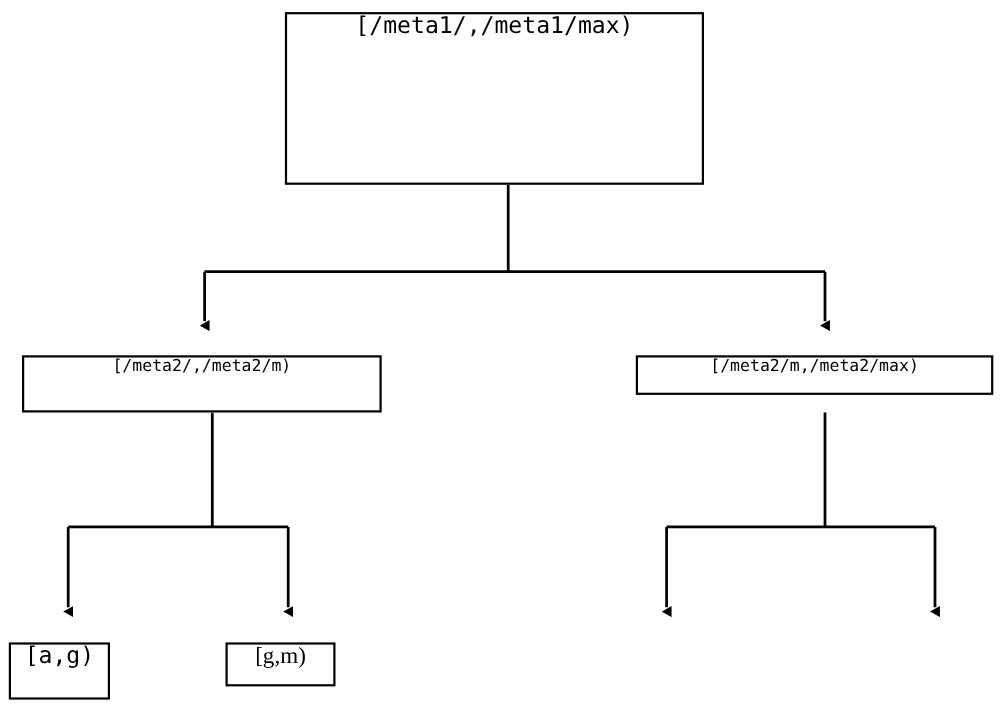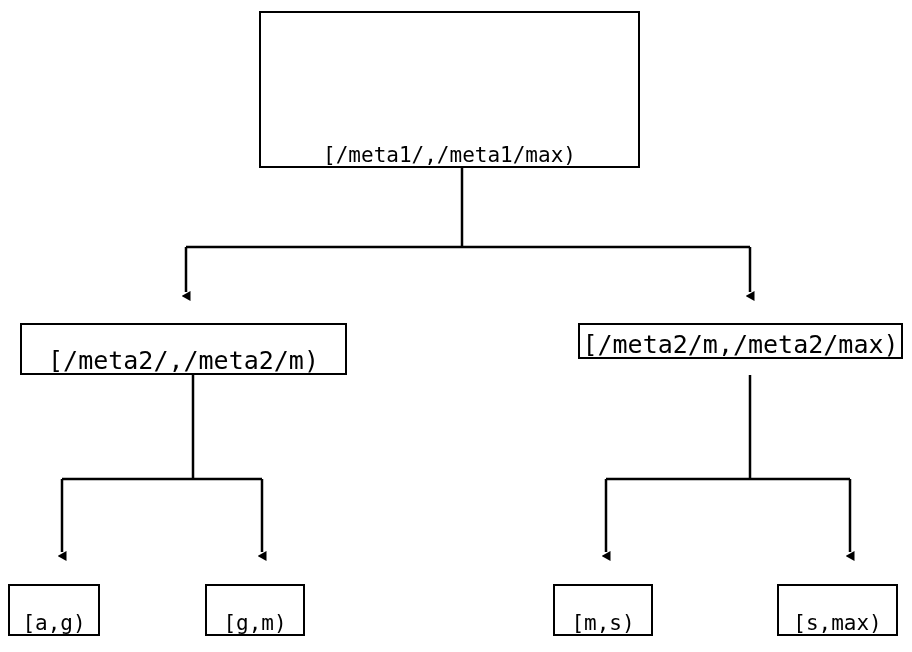--- a/index.html
+++ b/index.html
@@ -23,41 +23,41 @@
     width: 912px;
     height: 652px;
     pointer-events: none;
   }
   .node-box {
     position: absolute;
     box-sizing: border-box;
     border: 2px solid #000000;
     background: #ffffff;
     display: flex;
-    align-items: flex-end;
+    align-items: flex-start;
     justify-content: center;
     color: #000000;
     white-space: pre;
   }
   .node-label {
     display: block;
     line-height: 1;
     letter-spacing: 0px;
   }
   .root-node   { left: 259px; top: 11px;  width: 381px; height: 157px; }
   .mid-node-l  { left: 20px;  top: 323px; width: 327px; height: 52px;  }
   .mid-node-r  { left: 578px; top: 323px; width: 325px; height: 36px;  }
   .leaf-1      { left: 8px;   top: 584px; width: 92px; height: 52px;  }
-  .leaf-2      { left: 205px; top: 584px; width: 100px; height: 52px;  }
+  .leaf-2      { left: 205px; top: 584px; width: 100px; height: 40px; font-family: Liberation Serif, serif;  }
   .leaf-3      { left: 553px; top: 584px; width: 100px; height: 52px;  }
   .leaf-4      { left: 777px; top: 584px; width: 121px; height: 52px;  }
 
   .root-node .node-label { font-size: 21px; }
   .mid-node-l .node-label,
-  .mid-node-r .node-label { font-size: 25px; margin-top: 46px; }
+  .mid-node-r .node-label { font-size: 15px; }
   .leaf-1 .node-label,
   .leaf-2 .node-label,
   .leaf-3 .node-label,
   .leaf-4 .node-label { font-size: 21px; }
 </style>
 </head>
 <body>
 
 <div id="diagram-root">
 
@@ -121,21 +121,15 @@
   </div>
 
   <div class="node-box leaf-1">
     <span class="node-label">[a,g)</span>
   </div>
 
   <div class="node-box leaf-2">
     <span class="node-label">[g,m)</span>
   </div>
 
-  <div class="node-box leaf-3">
-    <span class="node-label">[m,s)</span>
-  </div>
 
-  <div class="node-box leaf-4">
-    <span class="node-label">[s,max)</span>
-  </div>
 
 </div>
 
 </body></html>

